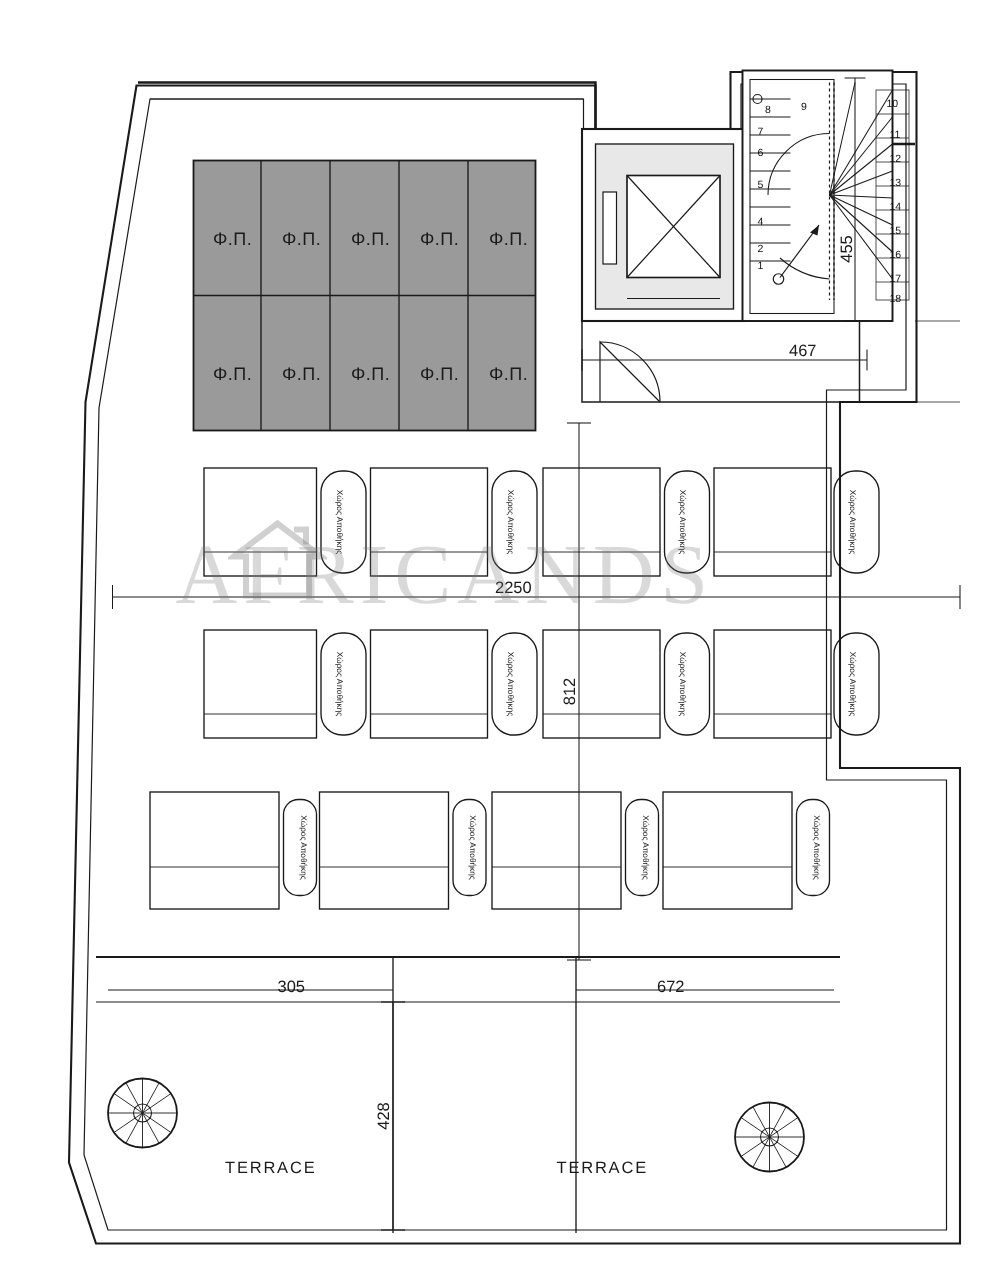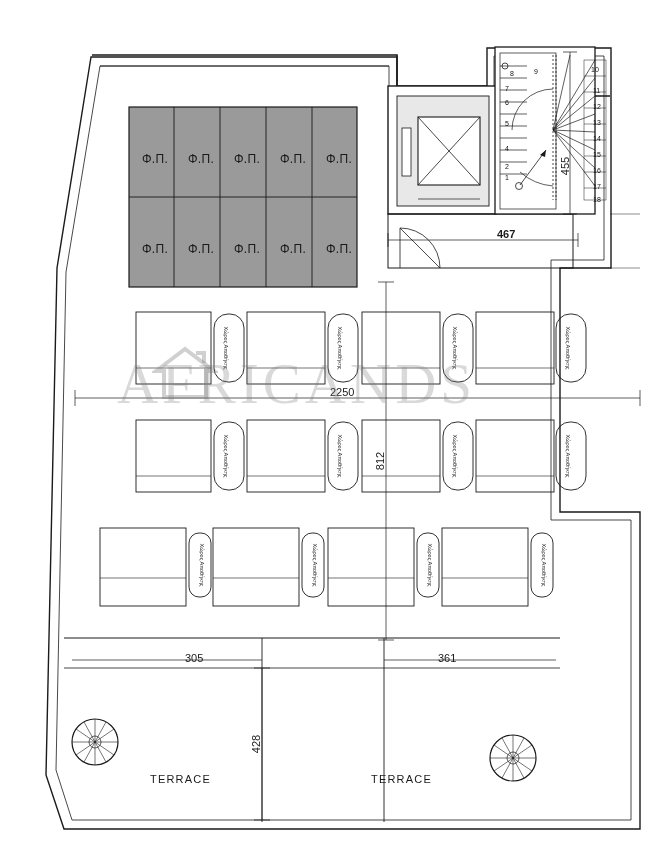--- a/index.html
+++ b/index.html
@@ -307,25 +307,25 @@
 <div class="lbl storage-label" style="left:318px; top:453px; transform:rotate(90deg);">Χώρος Αποθήκης</div>
 <div class="lbl storage-label" style="left:433px; top:453px; transform:rotate(90deg);">Χώρος Αποθήκης</div>
 <div class="lbl storage-label" style="left:546px; top:453px; transform:rotate(90deg);">Χώρος Αποθήκης</div>
 
 <div class="lbl storage-label" style="left:180px; top:562px; transform:rotate(90deg);">Χώρος Αποθήκης</div>
 <div class="lbl storage-label" style="left:293px; top:562px; transform:rotate(90deg);">Χώρος Αποθήκης</div>
 <div class="lbl storage-label" style="left:408px; top:562px; transform:rotate(90deg);">Χώρος Αποθήκης</div>
 <div class="lbl storage-label" style="left:522px; top:562px; transform:rotate(90deg);">Χώρος Αποθήκης</div>
 
 <div class="lbl dim-label vert" style="left:556px; top:160px;">455</div>
-<div class="lbl dim-label" style="left:497px; top:228px;font-weight:bold;">467</div>
+<div class="lbl dim-label" style="left:526px; top:228px;">467</div>
 <div class="lbl dim-label" style="left:330px; top:386px;">2250</div>
 <div class="lbl dim-label vert" style="left:371px; top:455px;">812</div>
 <div class="lbl dim-label" style="left:185px; top:652px;">305</div>
-<div class="lbl dim-label" style="left:438px; top:652px;">361</div>
+<div class="lbl dim-label" style="left:438px; top:652px;">672</div>
 <div class="lbl dim-label vert" style="left:247px; top:738px;">428</div>
 
 <div class="lbl terrace-label" style="left:150px; top:773px;">TERRACE</div>
 <div class="lbl terrace-label" style="left:371px; top:773px;">TERRACE</div>
 
 <div class="lbl stair-num" style="left:510px; top:70px;">8</div>
 <div class="lbl stair-num" style="left:534px; top:68px;">9</div>
 <div class="lbl stair-num" style="left:591px; top:66px;">10</div>
 <div class="lbl stair-num" style="left:593px; top:87px;">11</div>
 <div class="lbl stair-num" style="left:593px; top:103px;">12</div>

